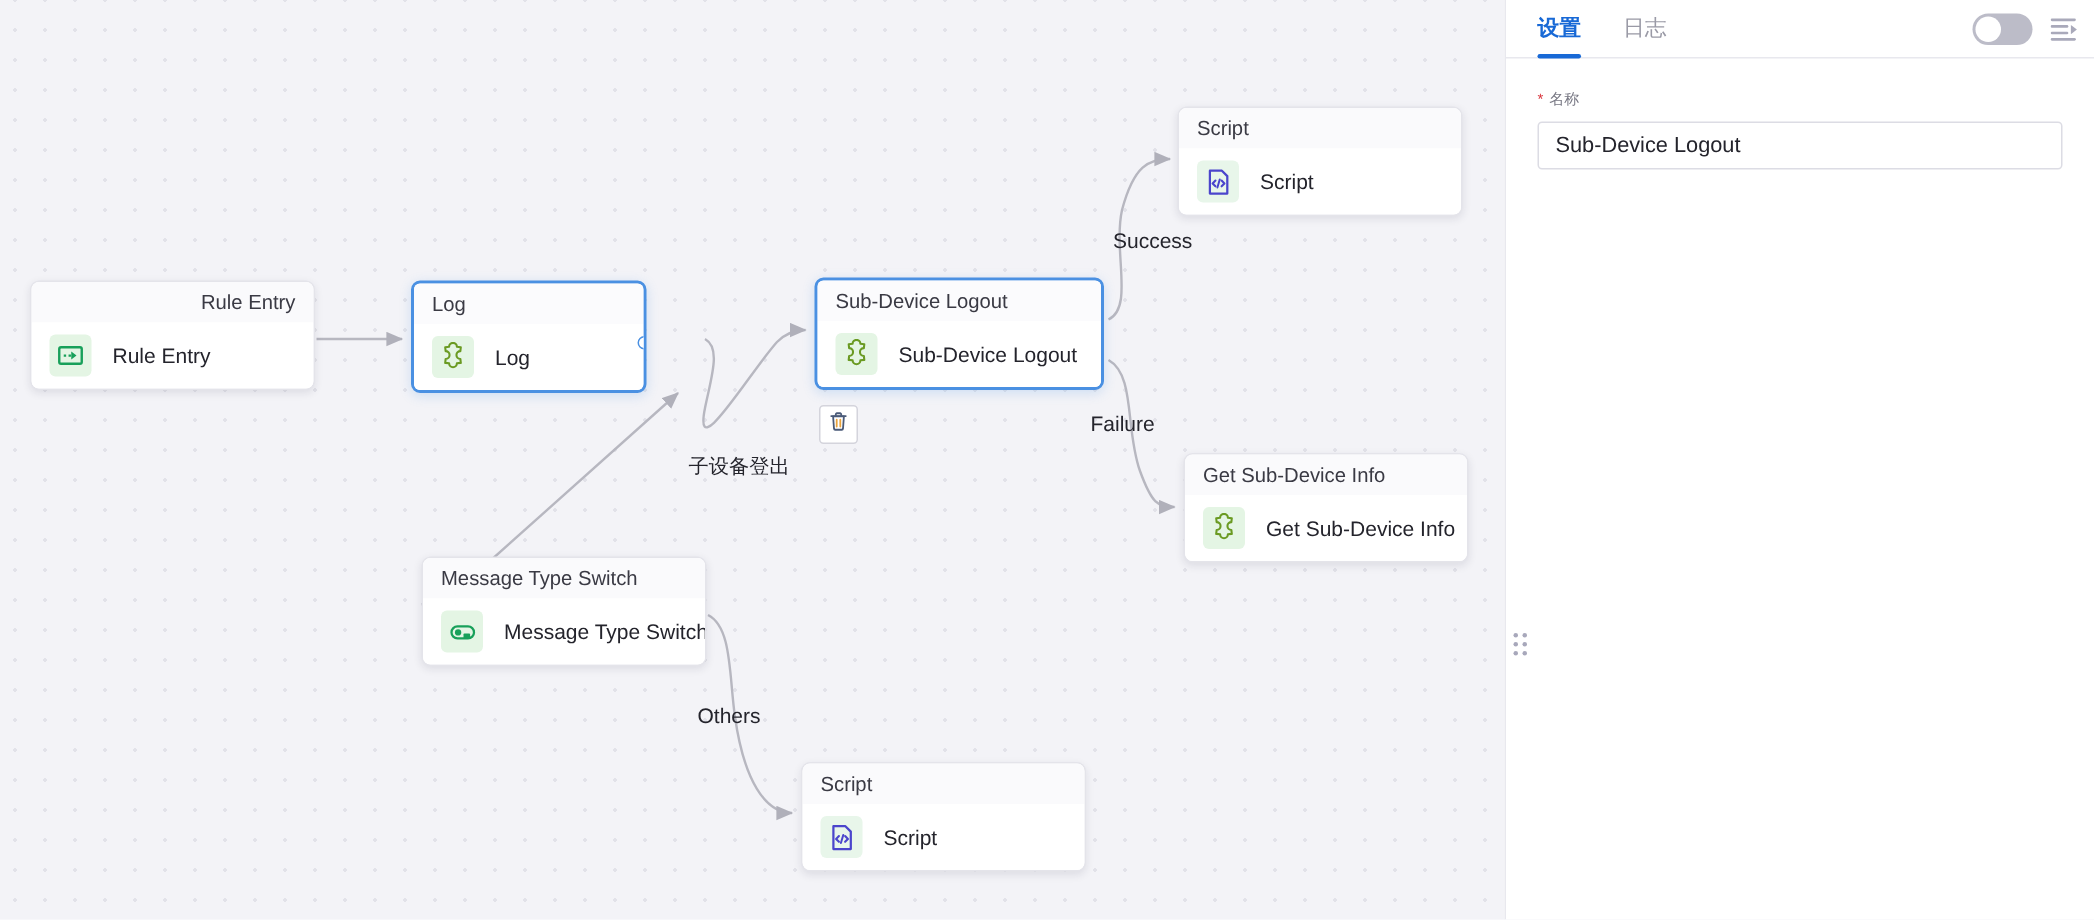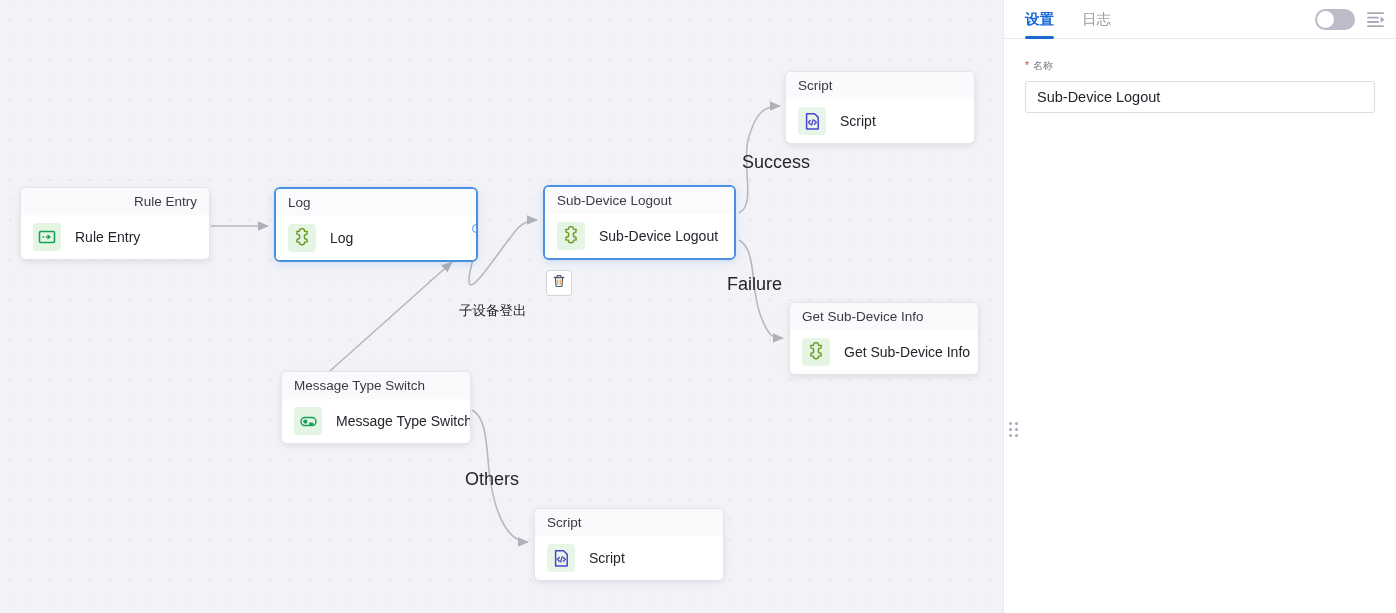--- a/index.html
+++ b/index.html
@@ -90,31 +90,31 @@
     position: absolute;
     width: 9px; height: 9px;
     border-radius: 50%;
     background: #ffffff;
     border: 1.5px solid #4a90e2;
     box-sizing: border-box;
   }
 
   
   #node-rule-entry      { left: 20px;  top: 187px; width: 190px; text-align: right; }
-  #node-log             { left: 274px; top: 187px; width: 204px; }
+  #node-log             { left: 274px; top: 187px; width: 157px; }
   #node-sdl             { left: 543px; top: 185px; width: 193px; }
   #node-script-top      { left: 785px; top: 71px;  width: 190px; }
   #node-get-info        { left: 789px; top: 302px; width: 190px; }
   #node-mts             { left: 281px; top: 371px; width: 190px; }
   #node-script-bottom   { left: 534px; top: 508px; width: 190px; }
 
   
   .edge-label {
     position: absolute;
-    font-size: 18px;
+    font-size: 14px;
     color: #24242c;
     white-space: nowrap;
   }
   #label-success { left: 742px; top: 152px; }
   #label-failure { left: 727px; top: 274px; }
   #label-others  { left: 465px; top: 469px; }
   #label-zh      { left: 459px; top: 302px; font-size: 13.5px; }
 
   
   #delete-btn {

